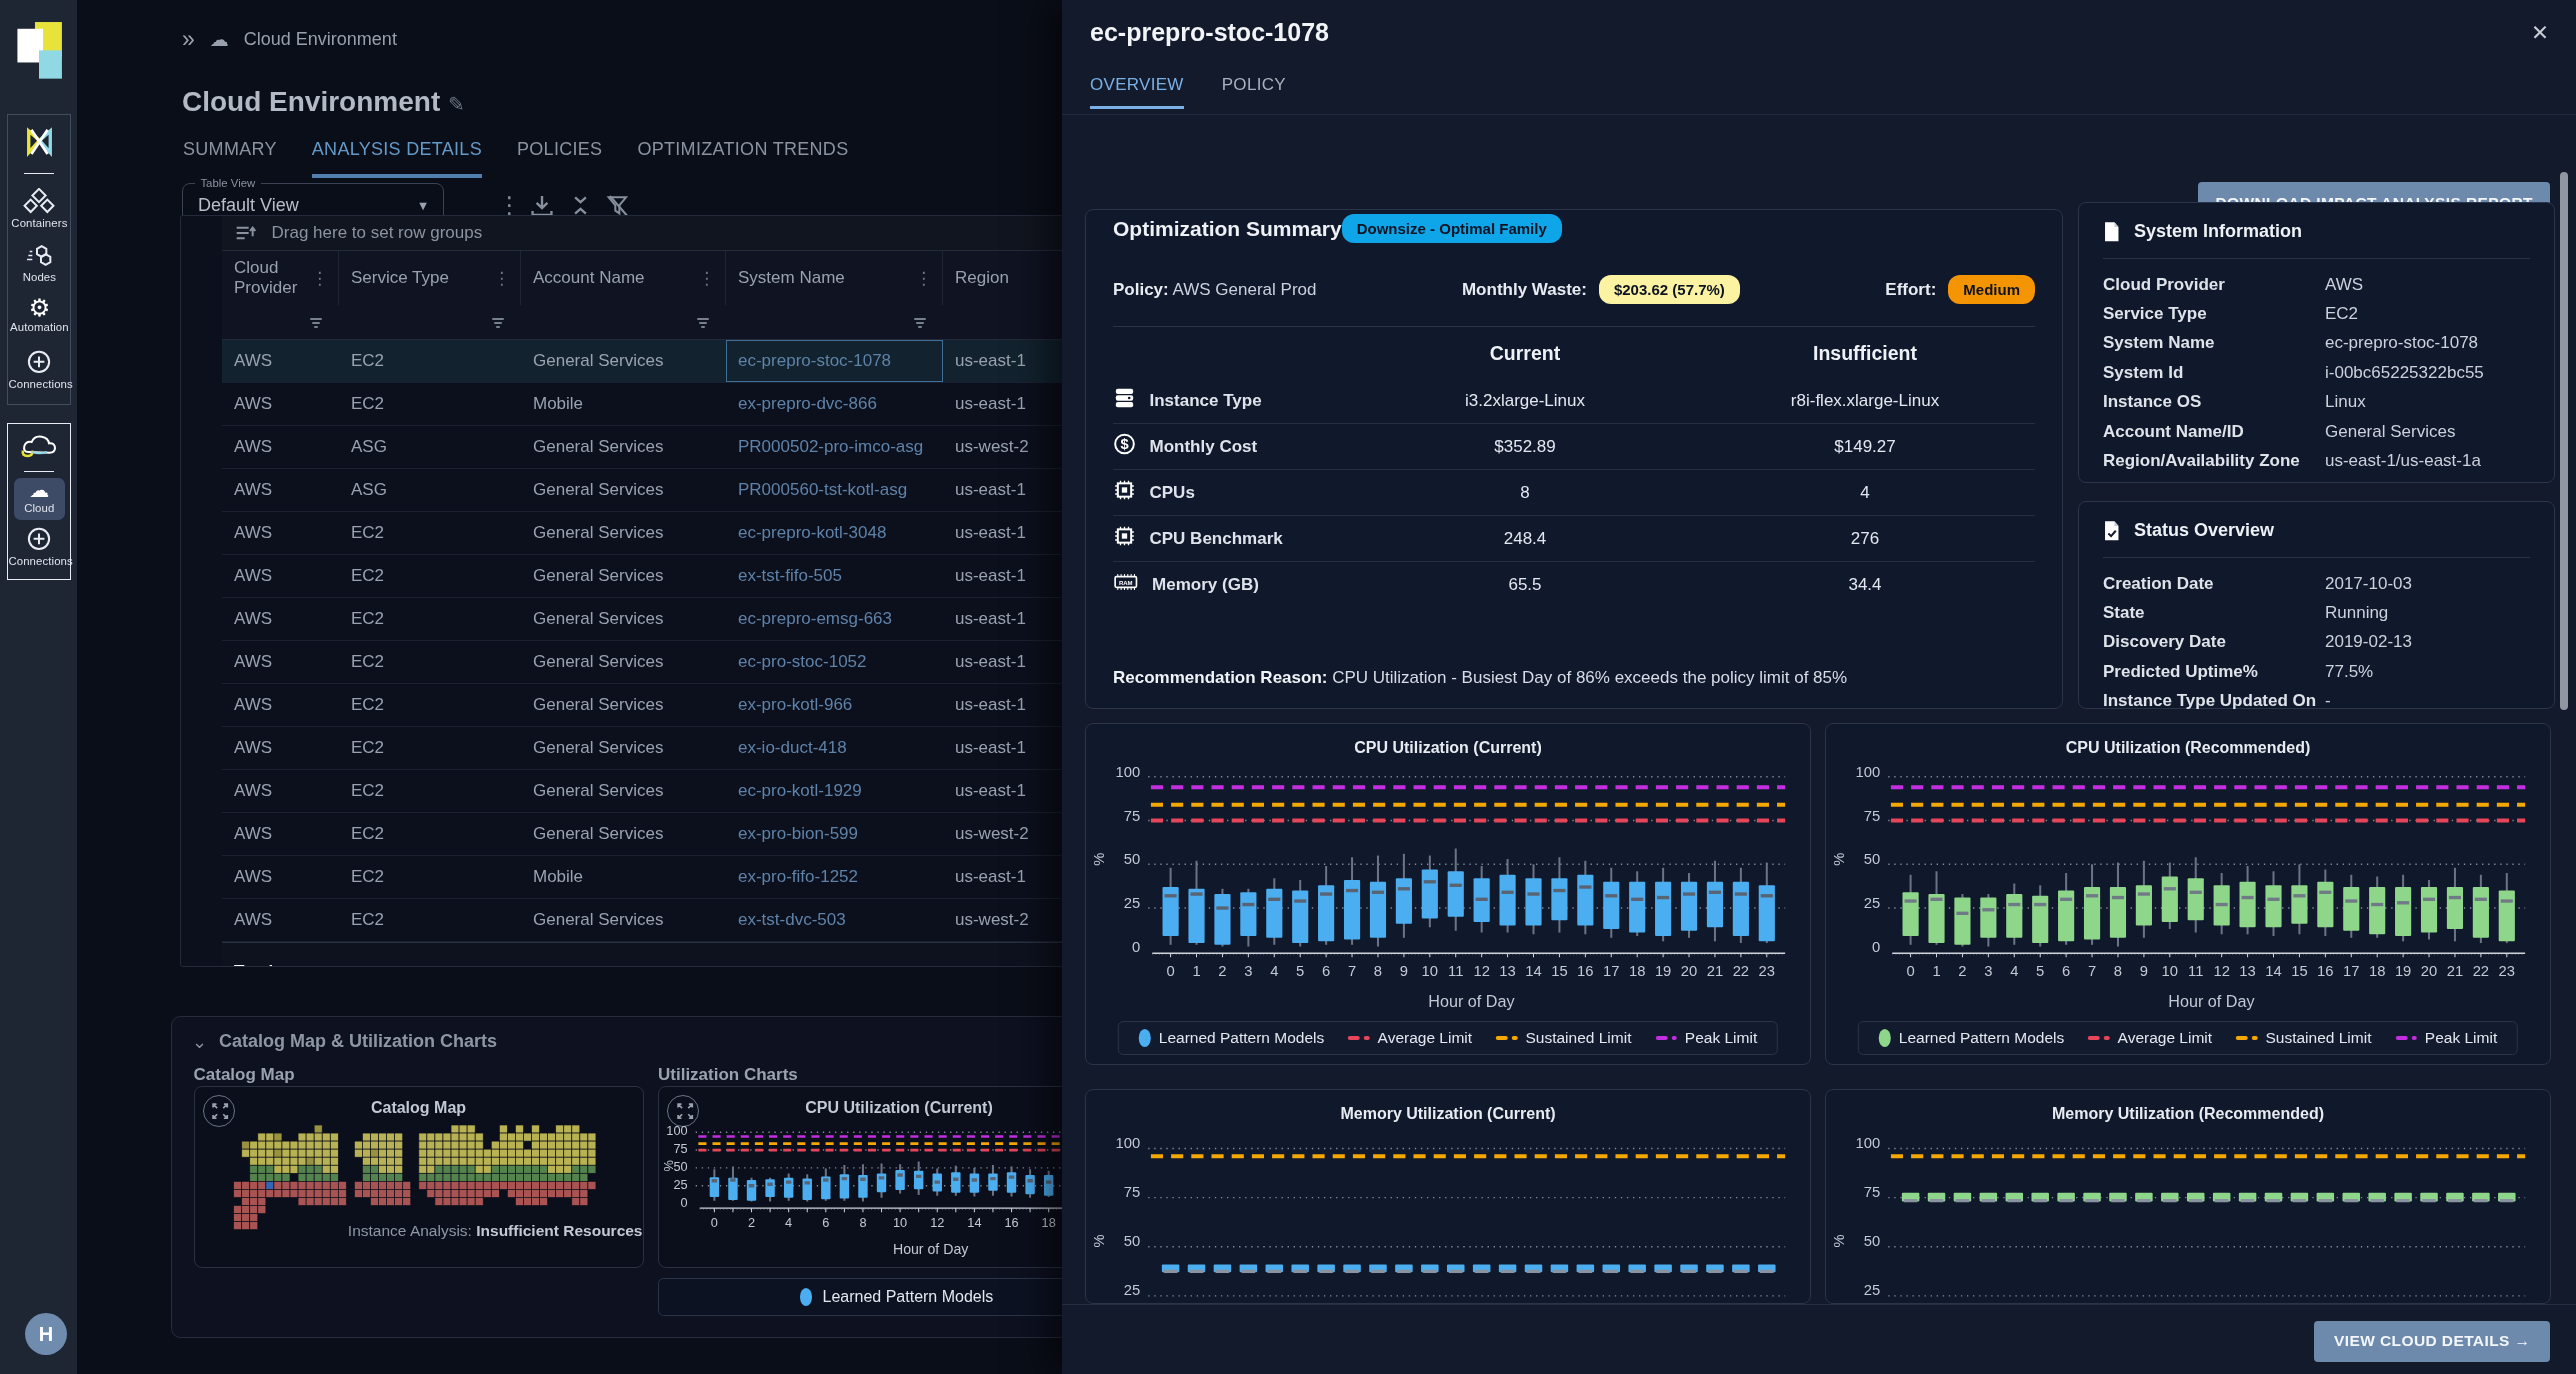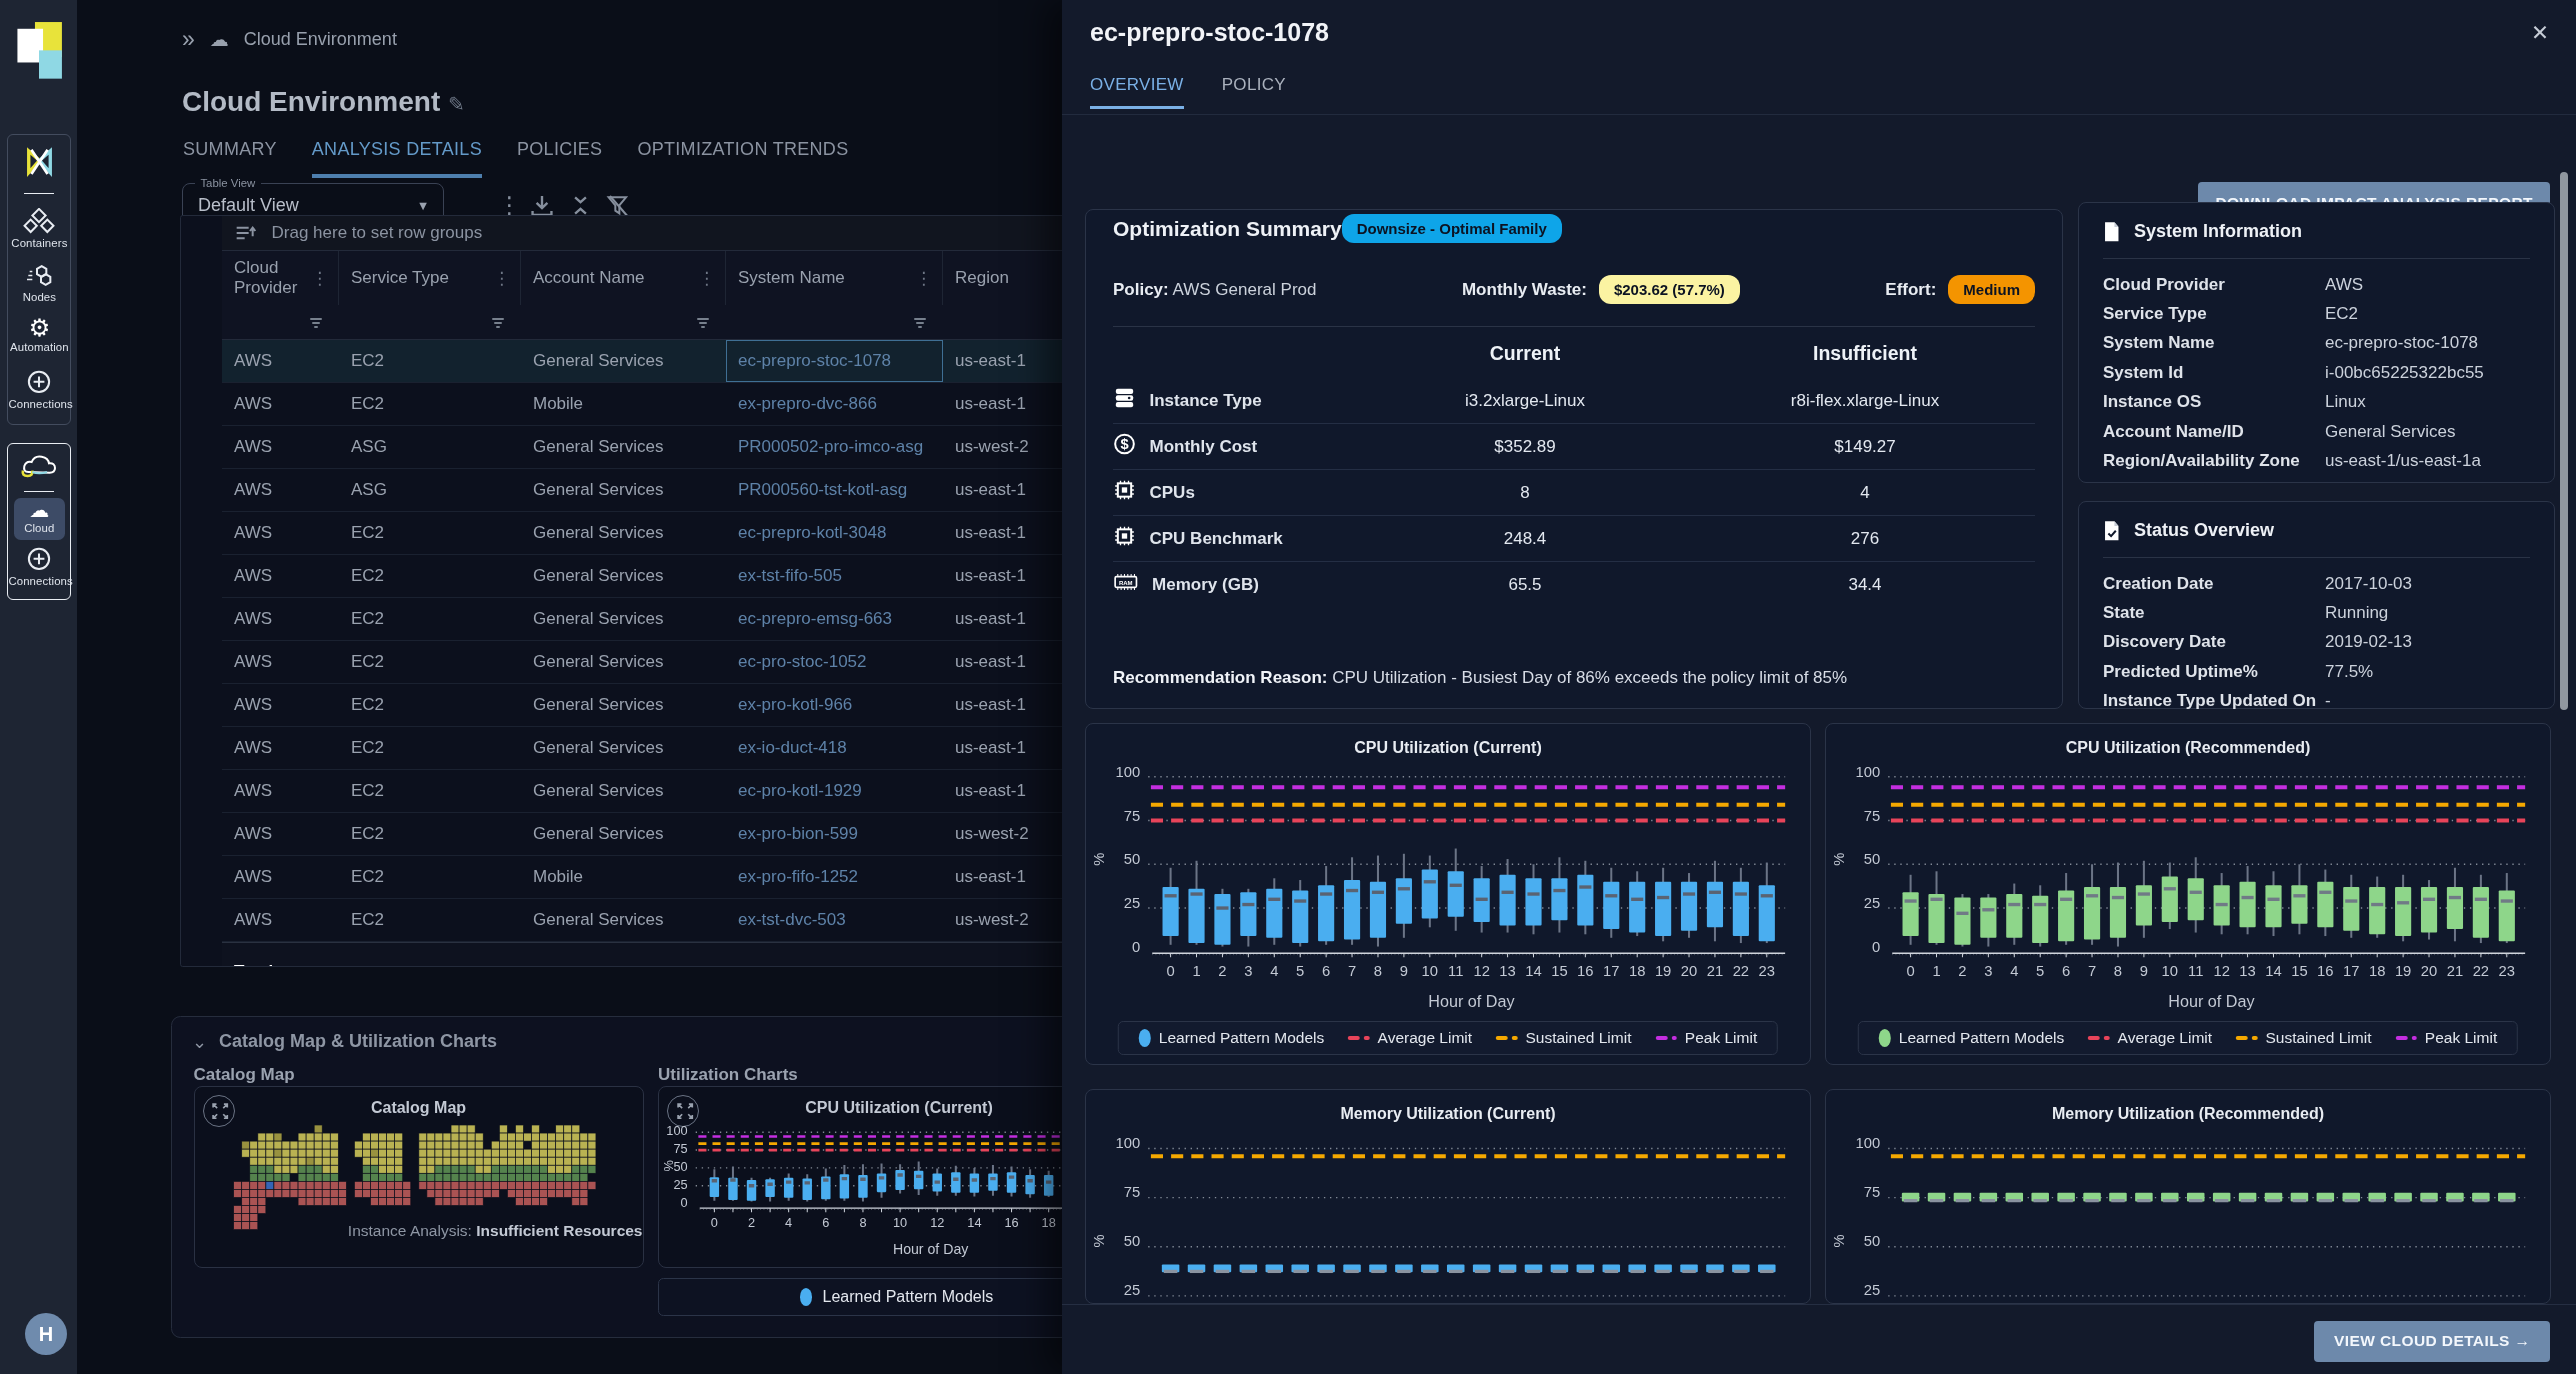--- a/index.html
+++ b/index.html
@@ -1,20 +1,20 @@
 <!DOCTYPE html>
 <html style="font-size:10.8px"><head>
 <meta charset="utf-8">
 <style>
   html,body{margin:0;padding:0;background:#0a0e18;width:2576px;height:1375px;overflow:hidden;
     font-family:"Liberation Sans","DejaVu Sans",sans-serif;color:#c6ccd6;}
   .abs{position:absolute;}
   
   #sidebar{left:0;top:0;width:77px;height:1375px;background:#1e2533;border-right:0.7px solid #131925;}
-  .side-group{left:7.4px;width:62px;border:1px solid #434c5e;border-radius:6px;margin-top:20px;}
+  .side-group{left:7.4px;width:62px;border:1px solid #434c5e;border-radius:0;}
   .side-group.active{border:1.7px solid #e9edf3;}
   .side-item{width:100%;text-align:center;position:absolute;color:#e8ecf2;}
   .side-label{font-size:11.4px;color:#dfe4ec;letter-spacing:0.1px;}
   .side-divider{position:absolute;left:16px;width:30px;border-top:1.3px solid #e9edf3;}
   .cloud-active{position:absolute;left:5.4px;width:51px;height:42px;background:#3d4b66;border-radius:6.7px;}
   #avatar{left:25px;top:1313px;width:42px;height:42px;border-radius:50%;background:#6f8bad;
     color:#fff;font-weight:bold;font-size:20px;text-align:center;line-height:42px;}
   
   #main{left:77px;top:0;width:985px;height:1375px;background:#0a0e18;}
   #breadcrumb{left:105px;top:25.6px;font-size:18px;color:#98a0ad;display:flex;gap:15px;align-items:center;}

